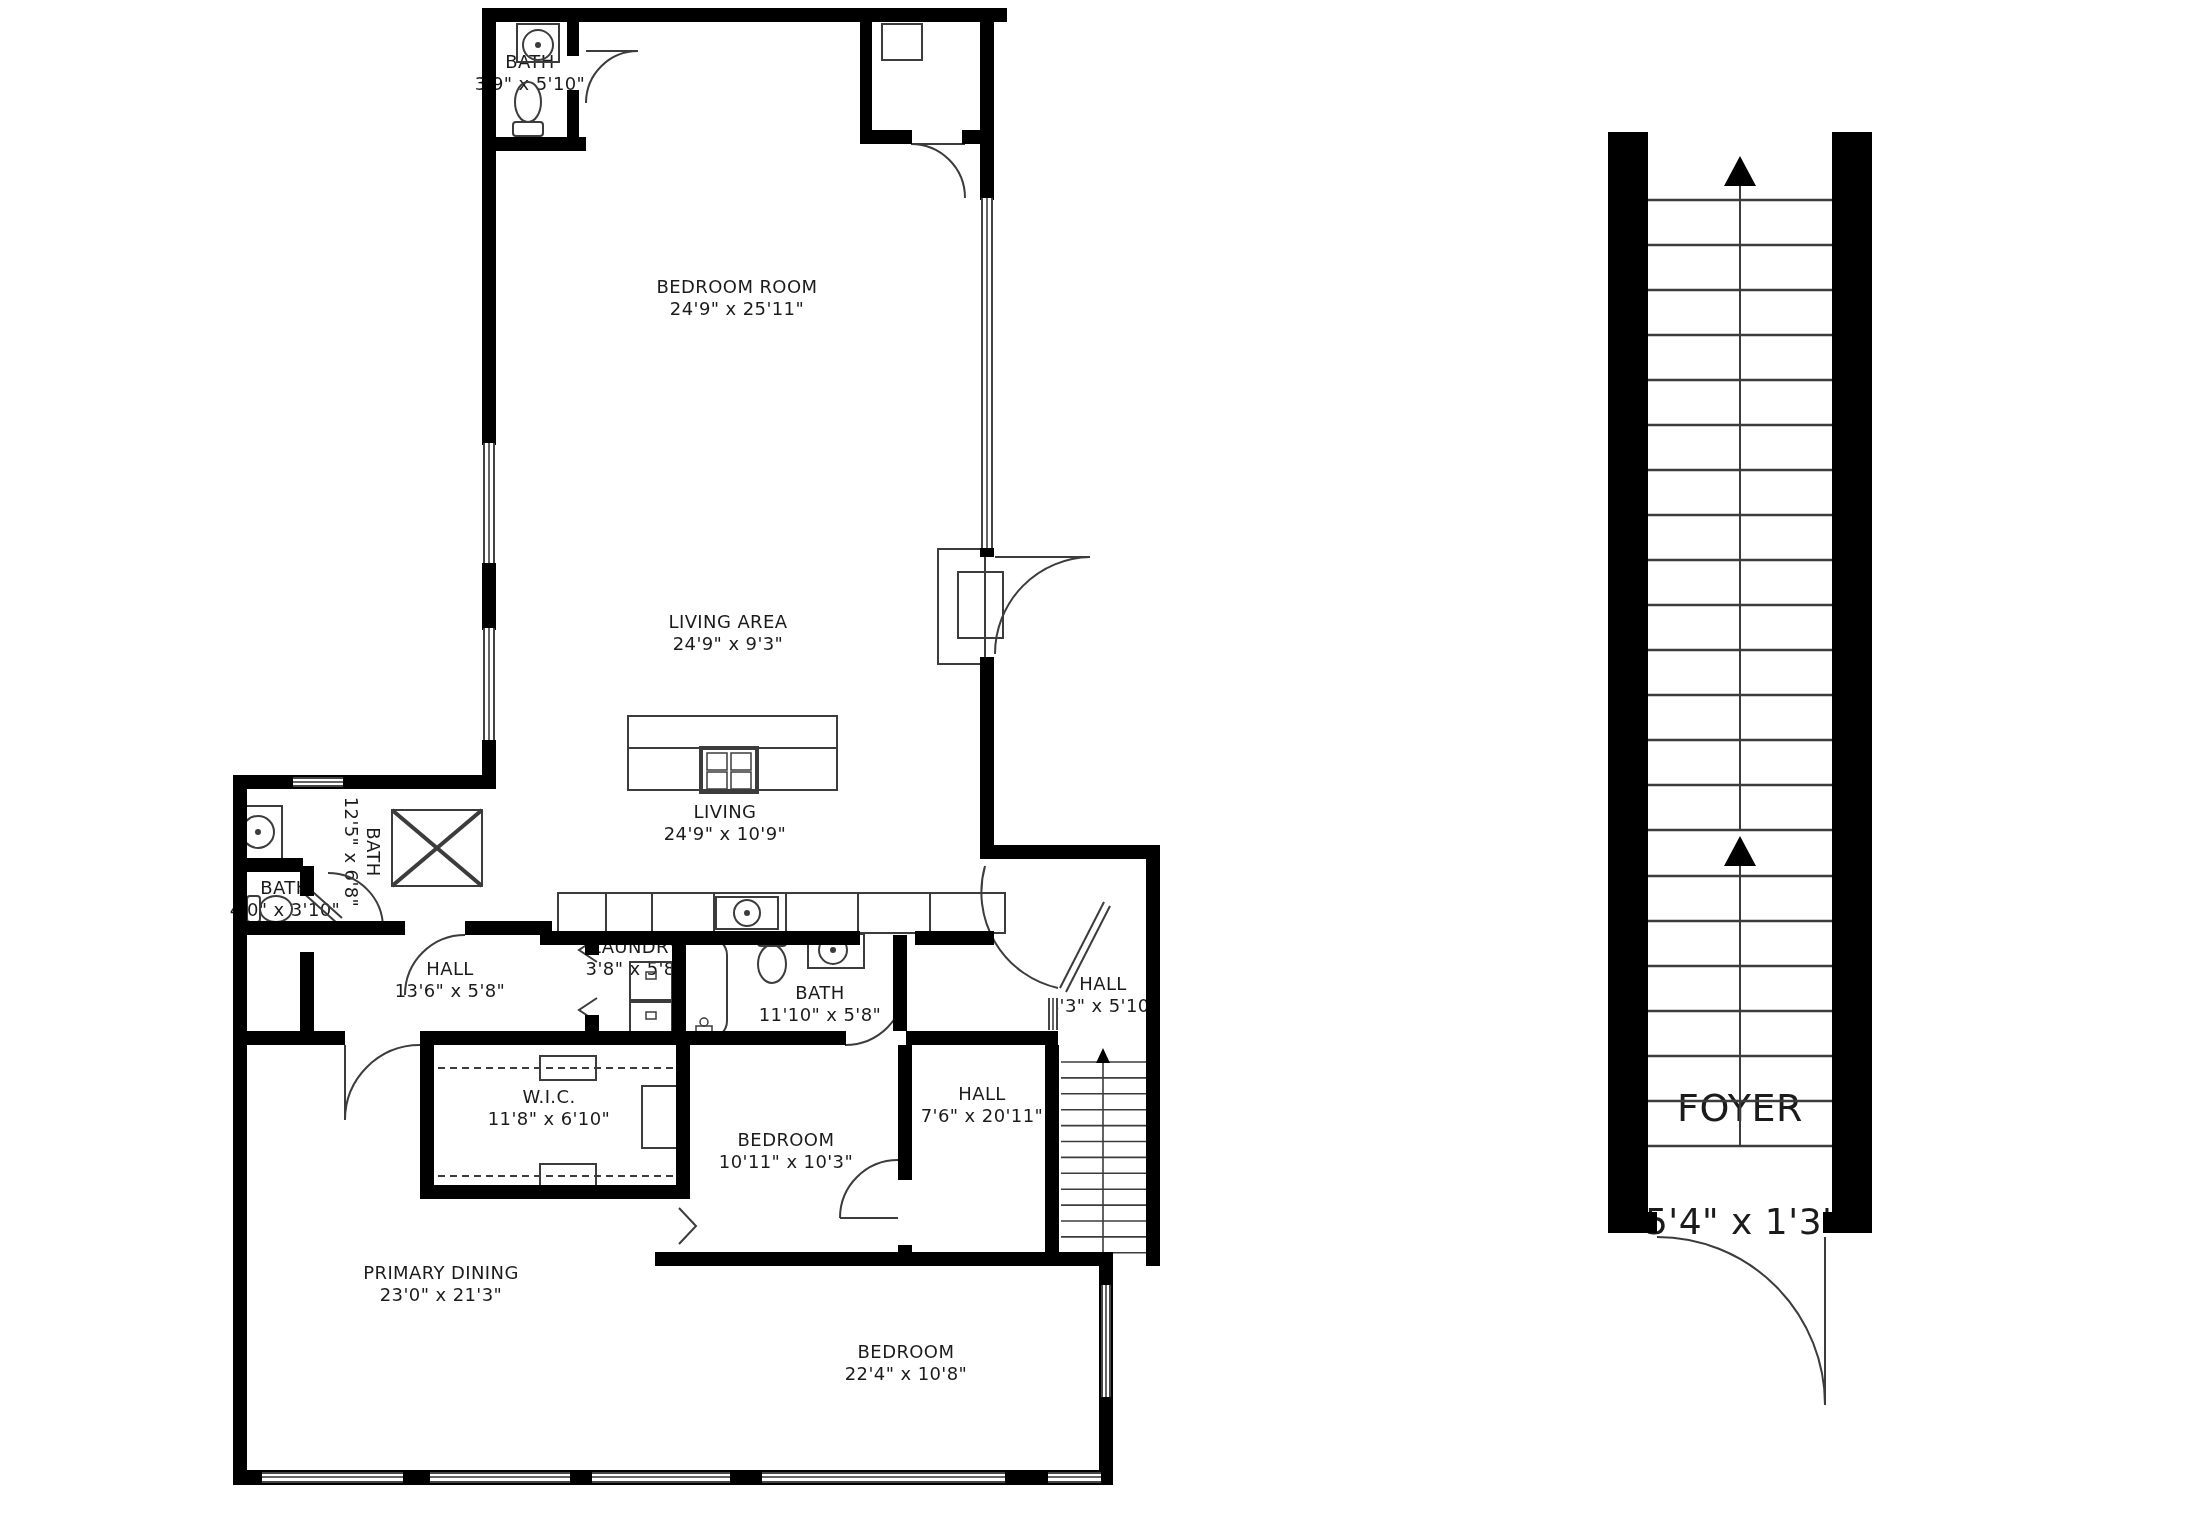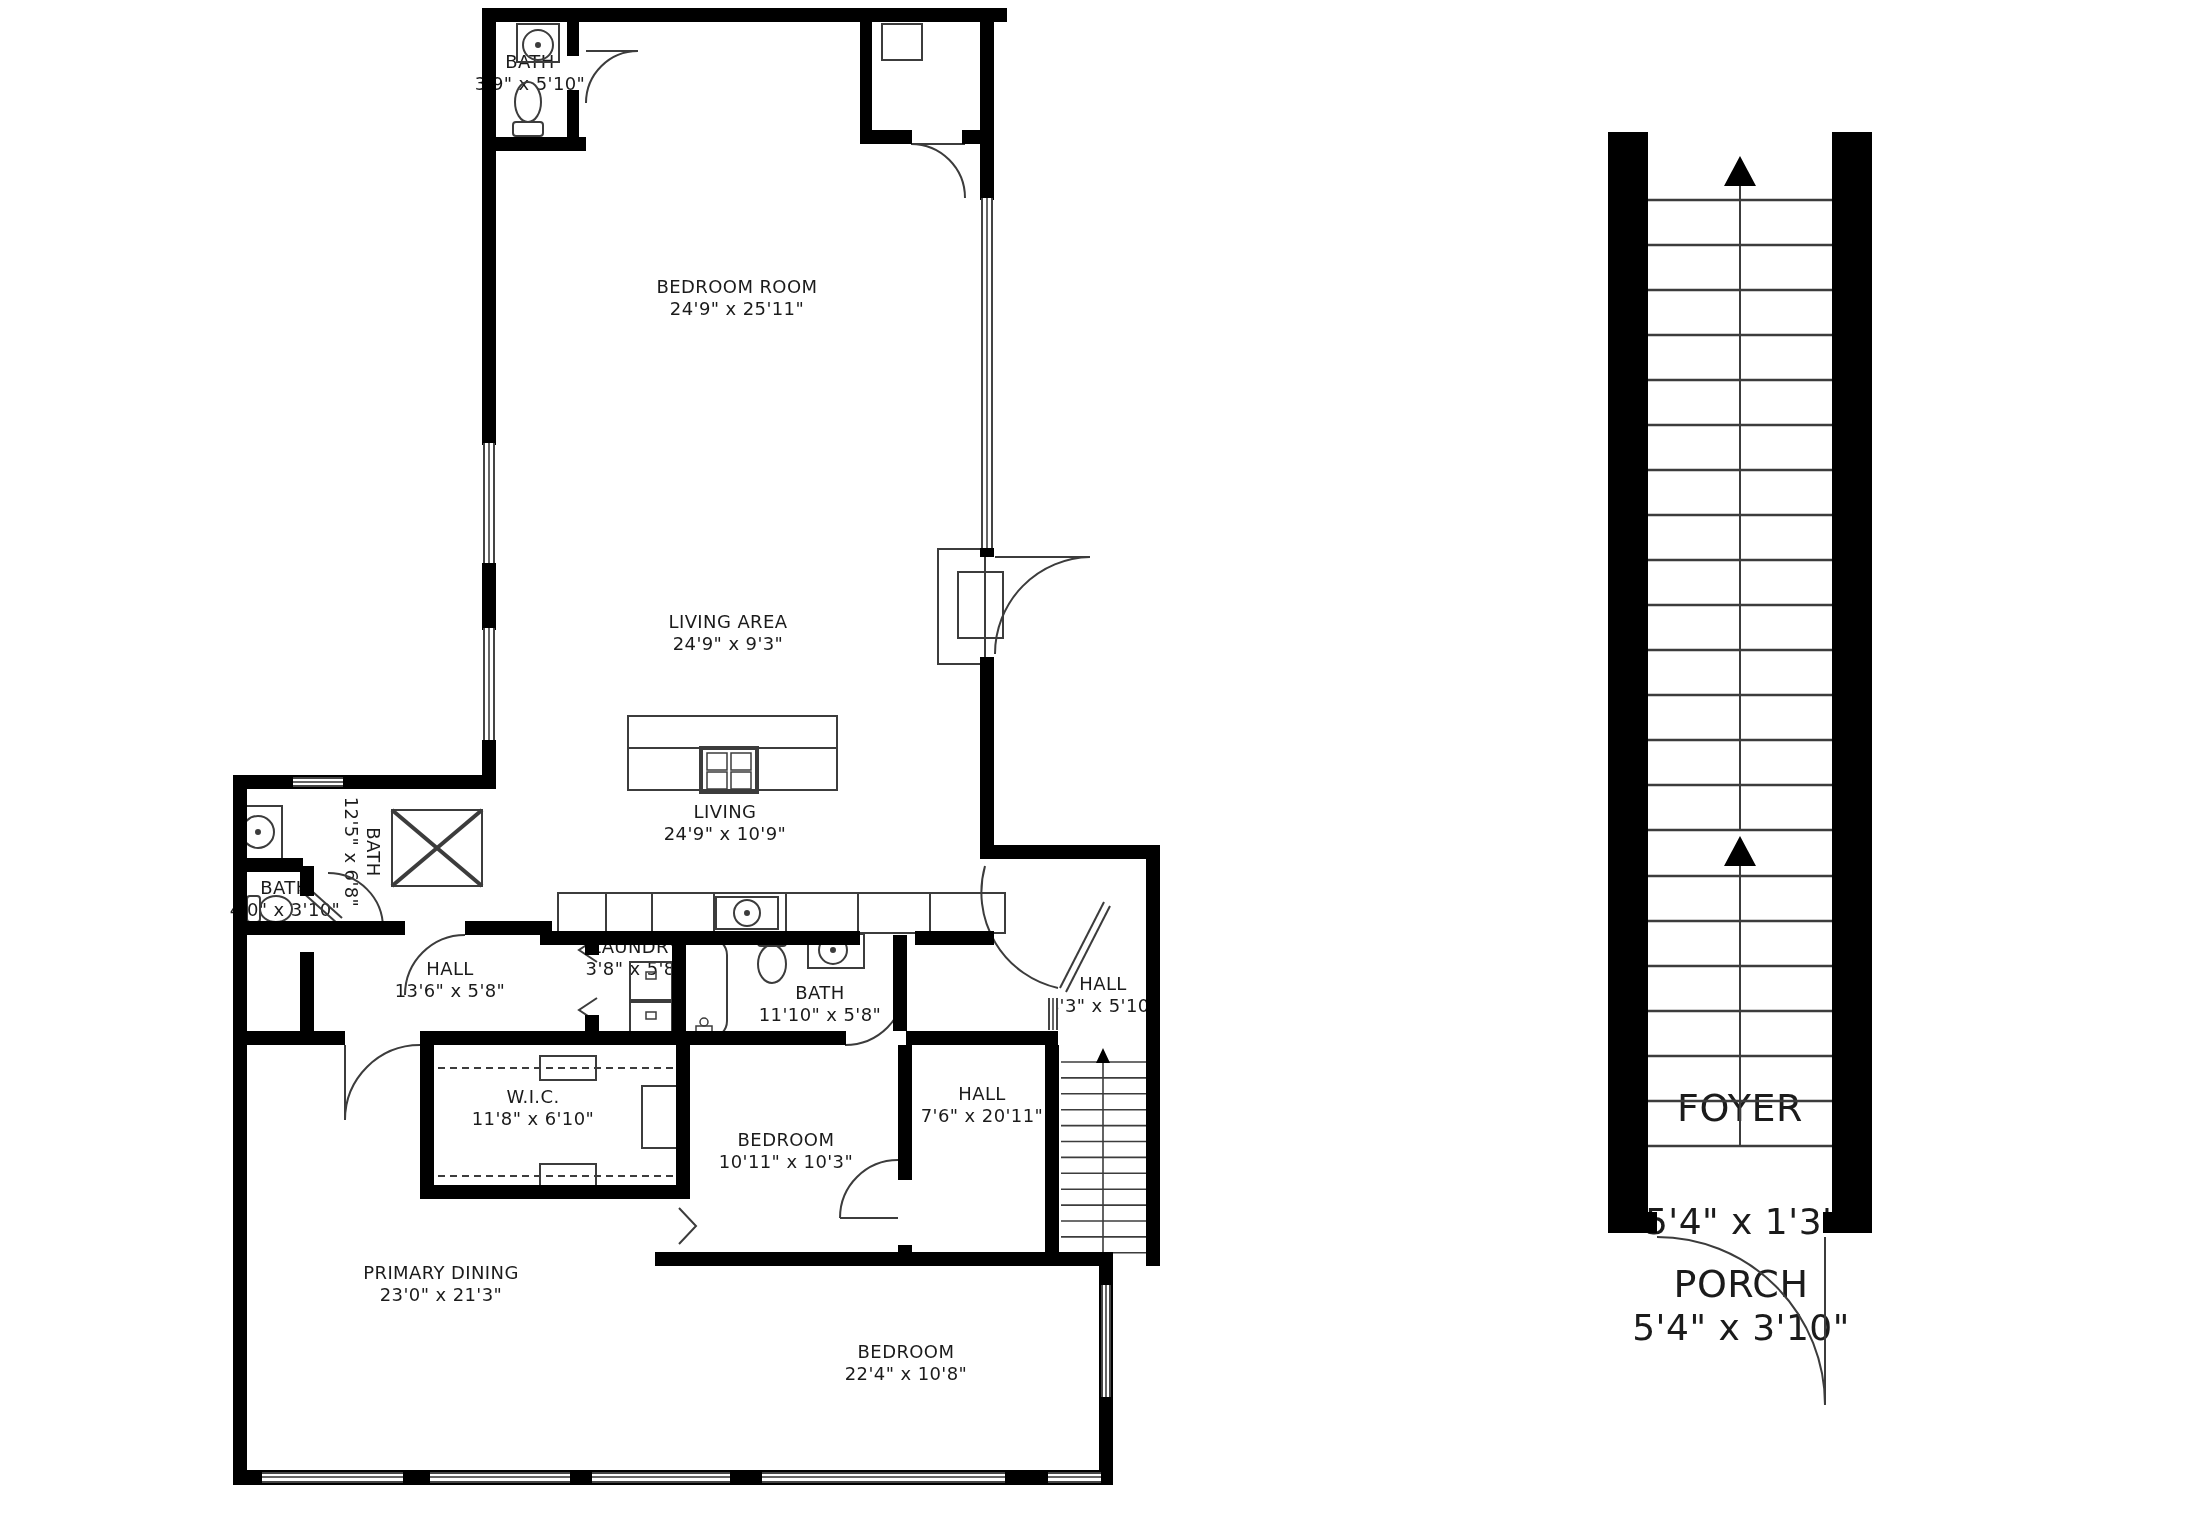--- a/index.html
+++ b/index.html
@@ -225,21 +225,21 @@
     <div>13'6" x 5'8"</div>
   </div>
   <div class="lbl" style="left:820px;top:1004px">
     <div>BATH</div>
     <div>11'10" x 5'8"</div>
   </div>
   <div class="lbl" style="left:1103px;top:995px">
     <div>HALL</div>
     <div>4'3" x 5'10"</div>
   </div>
-  <div class="lbl" style="left:533px;top:1108px">
+  <div class="lbl" style="left:549px;top:1108px">
     <div>W.I.C.</div>
     <div>11'8" x 6'10"</div>
   </div>
   <div class="lbl" style="left:786px;top:1151px">
     <div>BEDROOM</div>
     <div>10'11" x 10'3"</div>
   </div>
   <div class="lbl" style="left:982px;top:1105px">
     <div>HALL</div>
     <div>7'6" x 20'11"</div>
@@ -248,24 +248,20 @@
     <div>PRIMARY DINING</div>
     <div>23'0" x 21'3"</div>
   </div>
   <div class="lbl" style="left:906px;top:1363px">
     <div>BEDROOM</div>
     <div>22'4" x 10'8"</div>
   </div>
 
   <div class="lbl-big" style="left:1740px;top:1108px">FOYER</div>
   <div class="lbl-big" style="left:1742px;top:1222px;font-size:36px">5'4" x 1'3"</div>
-  <div class="lbl-big" style="left:1741px;top:1306px">
-    <div>PORCH</div>
-    <div style="font-size:36px">5'4" x 3'10"</div>
-  </div>
 
 <div class="wall" style="left: 482px; top: 8px; width: 525px; height: 14px;"></div>
     <div class="wall" style="left: 482px; top: 8px; width: 14px; height: 437px;"></div>
     <div class="wall" style="left: 482px; top: 563px; width: 14px; height: 67px;"></div>
     <div class="wall" style="left: 482px; top: 740px; width: 14px; height: 49px;"></div>
     <div class="wall" style="left: 233px; top: 775px; width: 255px; height: 14px;"></div>
     <div class="wall" style="left: 233px; top: 775px; width: 14px; height: 710px;"></div>
     <div class="wall" style="left: 233px; top: 1470px; width: 880px; height: 15px;"></div>
     <div class="wall" style="left: 980px; top: 8px; width: 14px; height: 192px;"></div>
     <div class="wall" style="left: 980px; top: 548px; width: 14px; height: 9px;"></div>

